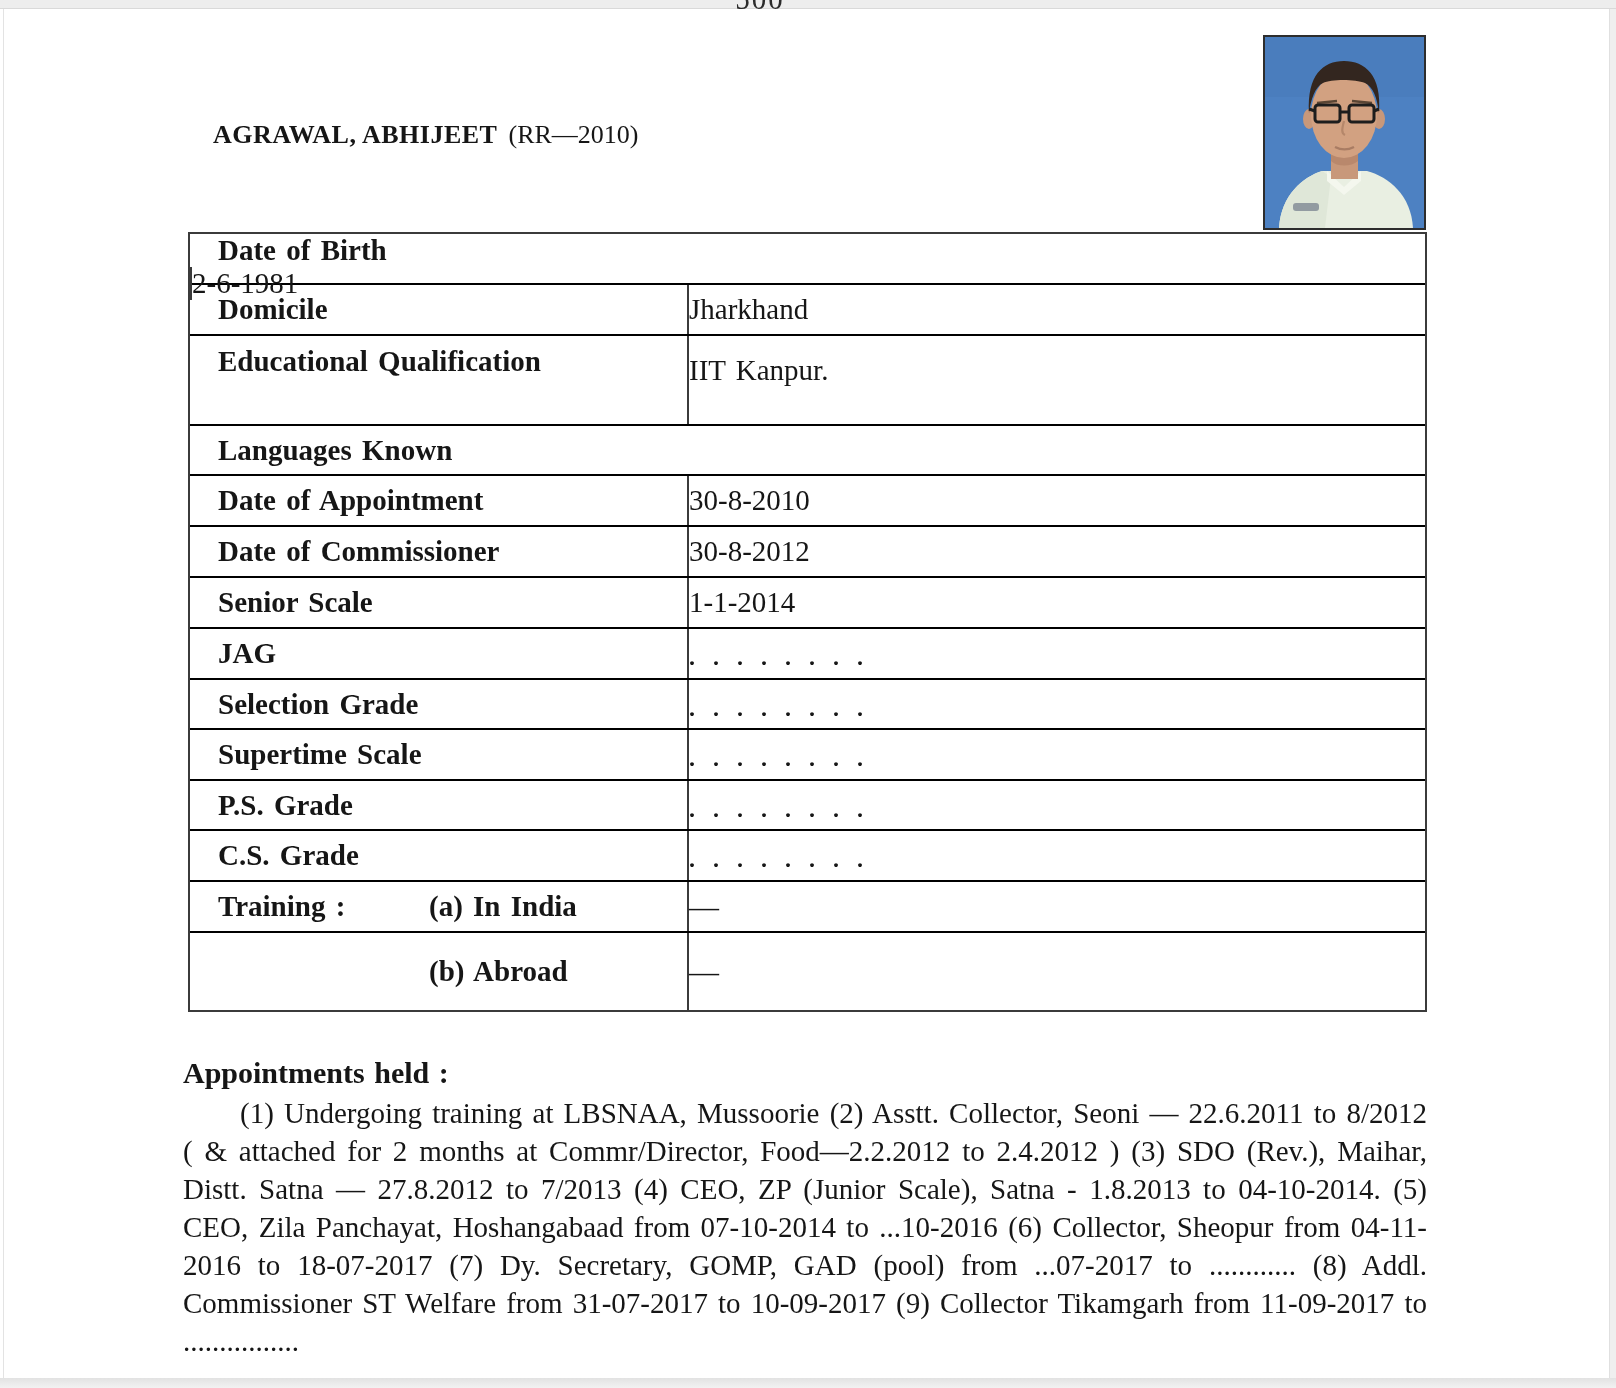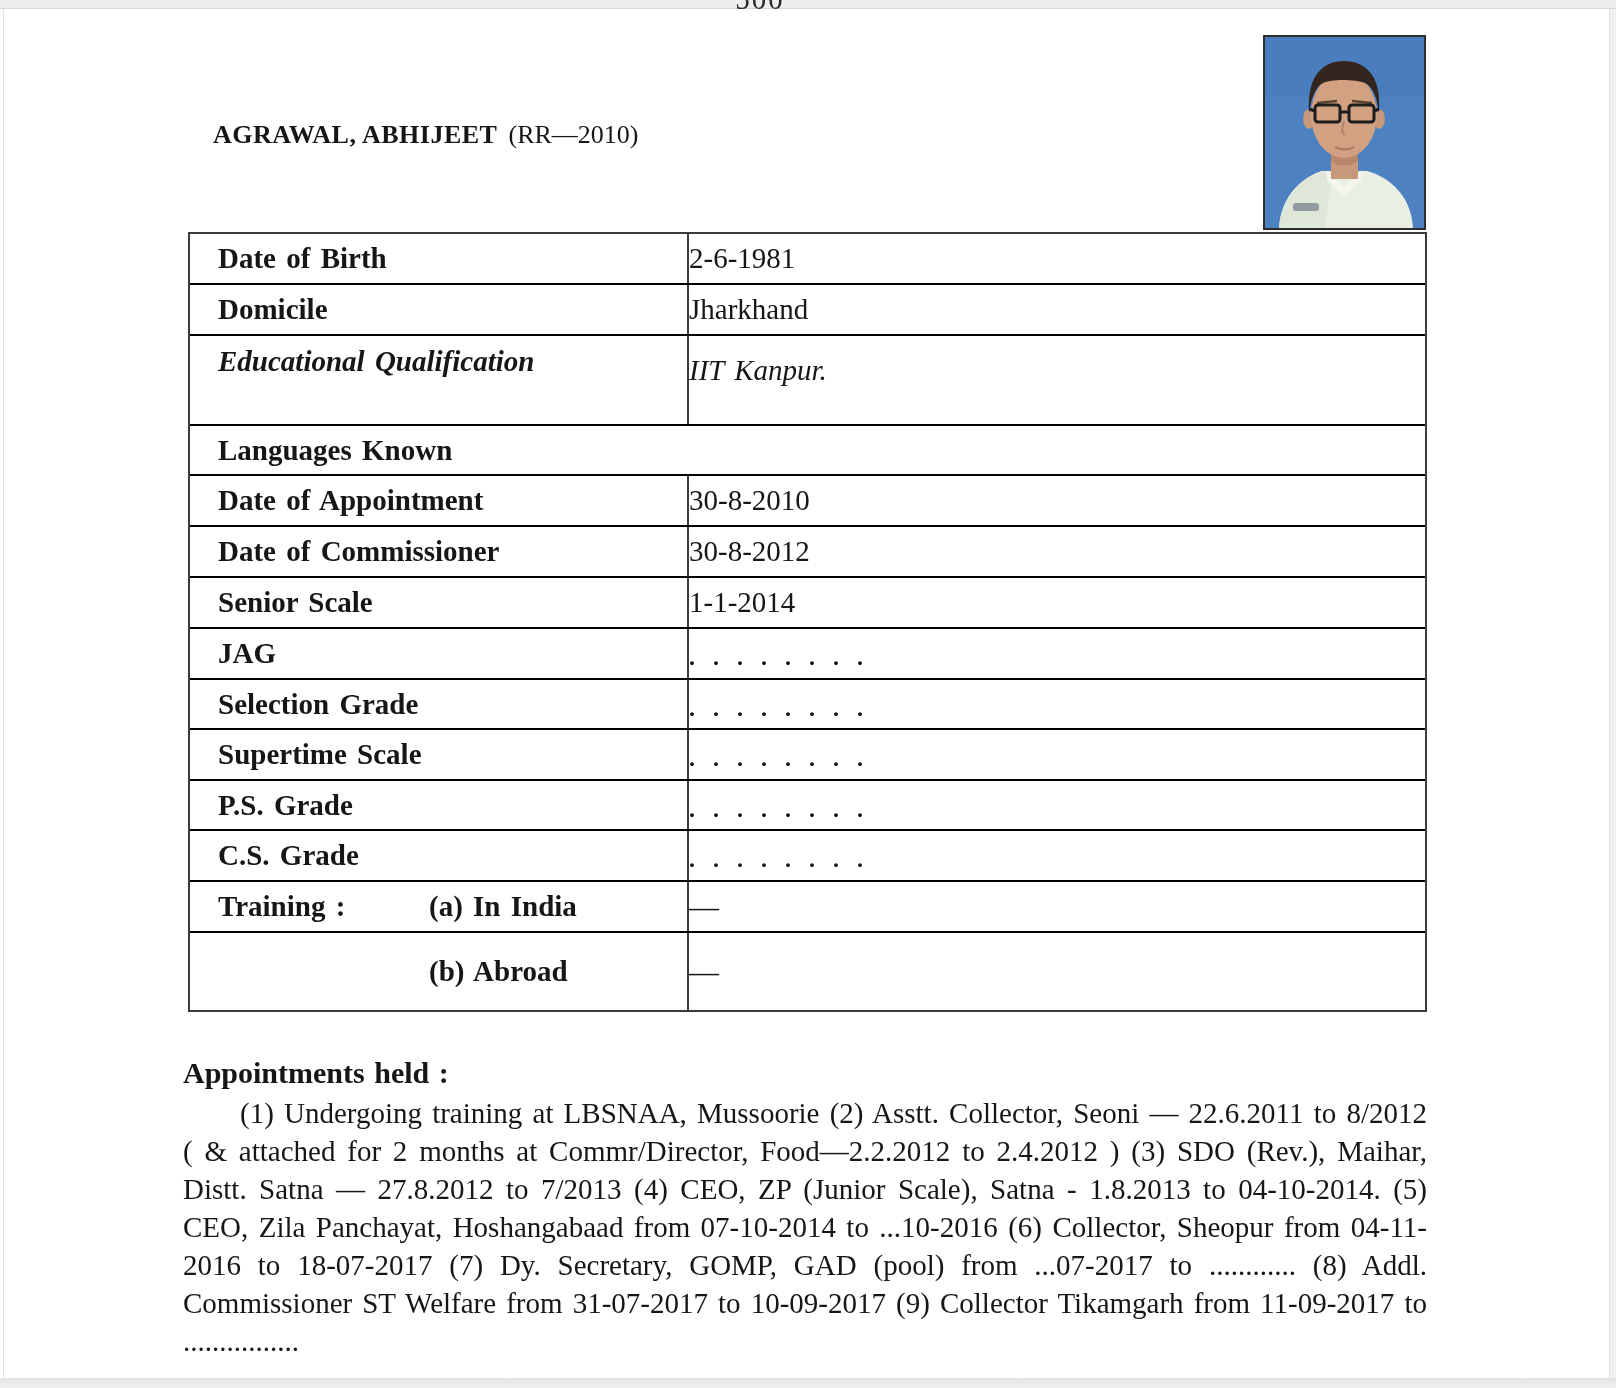--- a/index.html
+++ b/index.html
@@ -27,26 +27,26 @@
     position:absolute;left:1263px;top:35px;width:163px;height:195px;
     border:2px solid #2d2d2d;box-sizing:border-box;background:#4d81c2;
   }
   .photo svg{display:block;width:100%;height:100%;}
   
   .ptable{
     position:absolute;left:188px;top:232px;width:1239px;
     border:2px solid #3b3b3b;box-sizing:border-box;background:#fff;
   }
   .prow{display:flex;border-top:2px solid #000000;}
-  .prow:first-child{border-top:none;}
+  .prow:first-child{border-top:none;flex-direction:column;}
   .cell{box-sizing:border-box;display:flex;align-items:center;font-size:29px;}
   .lcell{width:497px;padding-left:28px;font-weight:bold;word-spacing:3px;position:relative;}
   .vcell{flex:1;border-left:2px solid #3b3b3b;padding-right:16px;word-spacing:3px;}
   .h51{height:49px;} .h50{height:48px;} .h90{height:88px;} .h79{height:77px;}
-  .edu .lcell,.edu .vcell{align-items:flex-start;padding-top:9px;font-style:italic;}
+  .edu .lcell,.edu .vcell{align-items:flex-start;padding-top:9px;}
   .vstack{display:block;width:100%;}
   .vline1{display:block;text-align:justify;text-align-last:justify;}
   .vline2{display:block;margin-top:9px;}
   .dots{word-spacing:10px;letter-spacing:1px;font-weight:bold;font-size:24px;padding-top:8px;}
   .dash{font-size:30px;}
   .t-sub2{position:absolute;left:239px;white-space:nowrap;font-weight:bold;}
   
   .app-head{position:absolute;left:183px;top:1056px;font-size:30px;font-weight:bold;word-spacing:2px;}
   .app-body{
     position:absolute;left:183px;top:1094px;width:1244px;

